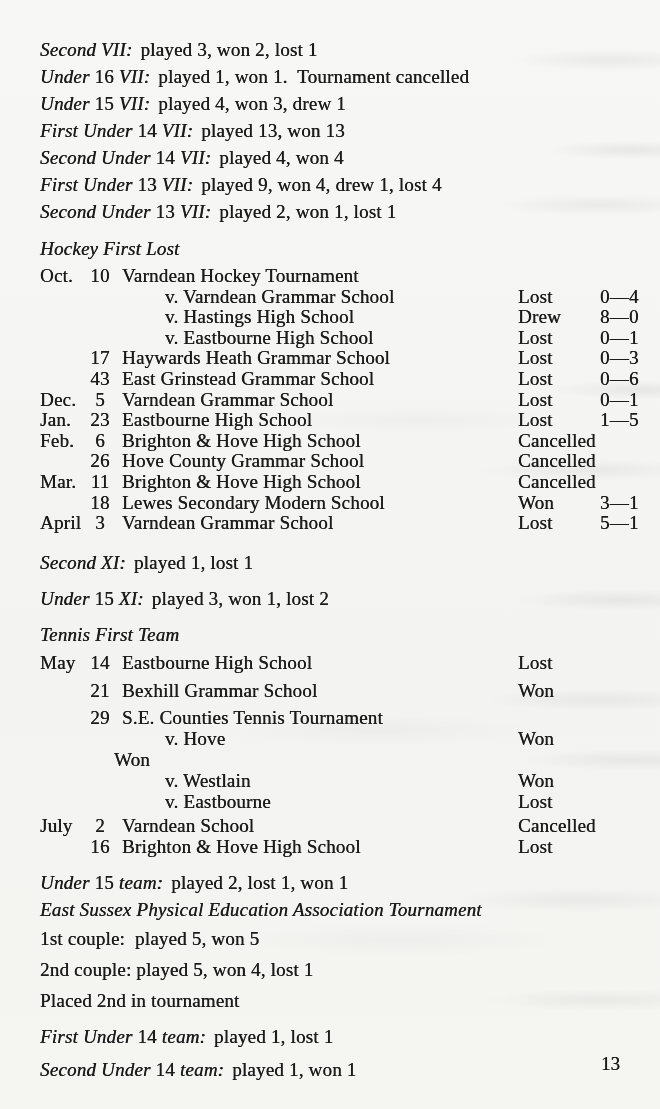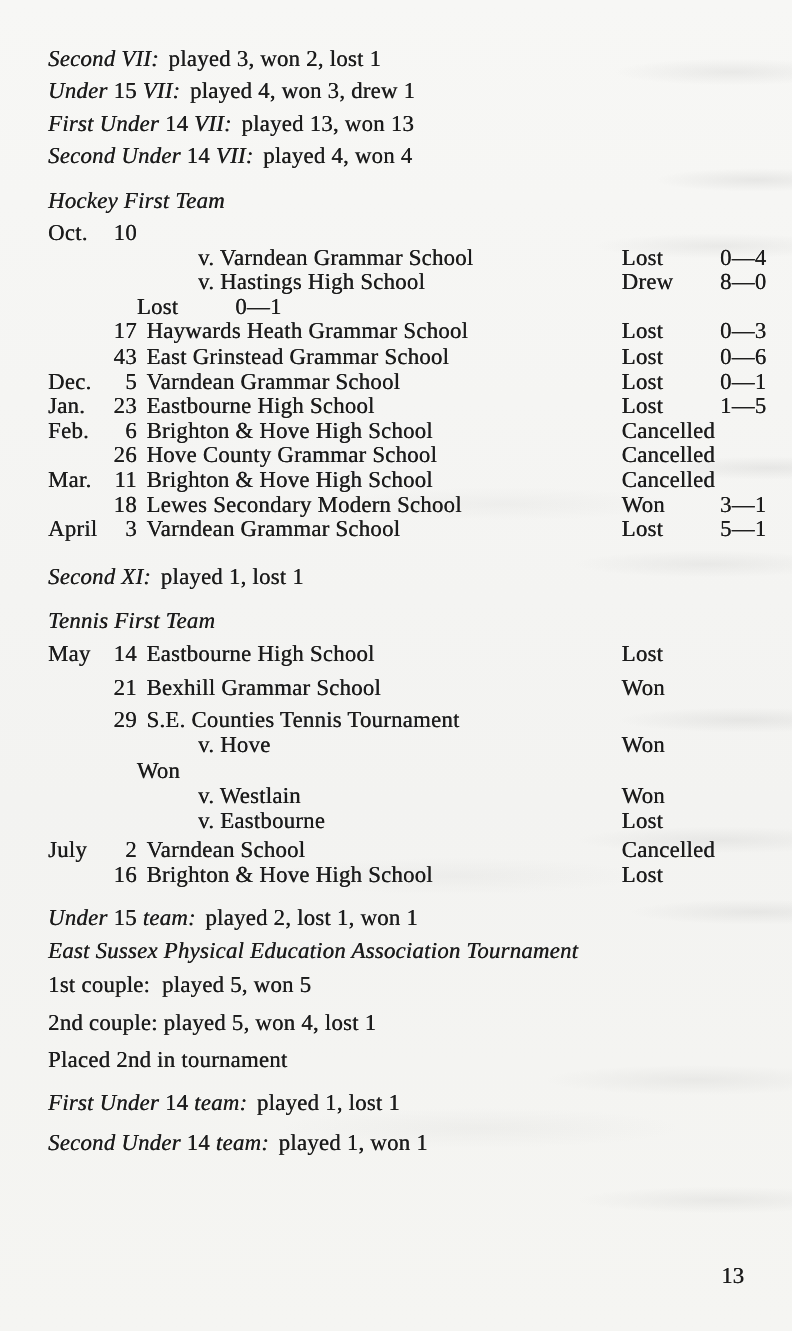--- a/index.html
+++ b/index.html
@@ -37,21 +37,21 @@
     letter-spacing: 0.2px;
     text-shadow: 0.3px 0 0 currentColor; 
   }
   .it { font-style: italic; }
   .line { margin: 0; line-height: 27px; }
   .line .stats { margin-left: 8px; }
   .heading { font-style: italic; margin: 13px 0 7px 0; line-height: 21px; }
 
   .mrow { display: flex; line-height: 20.6px; }
   .c-month  { width: 46px; flex: none; }
-  .c-day    { width: 28px; flex: none; text-align: right; }
+  .c-day    { width: 28px; flex: none; text-align: center; }
   .c-name   { flex: 1; padding-left: 8px; }
   .c-result { width: 82px; flex: none; font-family: Liberation Serif, serif; }
   .c-score  { width: 60px; flex: none; }
   .sub .c-name { padding-left: 51px; }
 
   .tennis .mrow { line-height: 21px; }
   .mb7 { margin-bottom: 7px; }
   .mb6 { margin-bottom: 6px; }
   .mt3 { margin-top: 3px; }
 
@@ -71,51 +71,56 @@
 </style>
 </head>
 <body>
 
 <div class="mottle"></div>
 
 <div class="content">
 
   <section>
     <p class="line"><span class="it">Second VII:</span><span></span><span class="it"></span><span class="stats">played 3, won 2, lost 1</span></p>
+    <p class="line"><span class="it">Under </span><span>16 </span><span class="it">VII:</span><span class="stats">played 1, won 1.&nbsp; Tournament cancelled</span></p>
     <p class="line"><span class="it">Under </span><span>15 </span><span class="it">VII:</span><span class="stats">played 4, won 3, drew 1</span></p>
     <p class="line"><span class="it">First Under </span><span>14 </span><span class="it">VII:</span><span class="stats">played 13, won 13</span></p>
     <p class="line"><span class="it">Second Under </span><span>14 </span><span class="it">VII:</span><span class="stats">played 4, won 4</span></p>
-  </section>
-
-  <section>
-    <p class="heading">Hockey First Team</p>
+    <p class="line"><span class="it">First Under </span><span>13 </span><span class="it">VII:</span><span class="stats">played 9, won 4, drew 1, lost 4</span></p>
+    <p class="line"><span class="it">Second Under </span><span>13 </span><span class="it">VII:</span><span class="stats">played 2, won 1, lost 1</span></p>
+  </section>
+
+  <section>
+    <p class="heading">Hockey First Lost</p>
 
     <div class="mrow">
         <span class="c-month">Oct.</span>
         <span class="c-day">10</span>
+        <span class="c-name">Varndean Hockey Tournament</span>
         <span class="c-result"></span>
         <span class="c-score"></span>
       </div>
     <div class="mrow sub">
         <span class="c-month"></span>
         <span class="c-day"></span>
         <span class="c-name">v. Varndean Grammar School</span>
         <span class="c-result">Lost</span>
         <span class="c-score">0—4</span>
       </div>
     <div class="mrow sub">
         <span class="c-month"></span>
         <span class="c-day"></span>
         <span class="c-name">v. Hastings High School</span>
         <span class="c-result">Drew</span>
         <span class="c-score">8—0</span>
       </div>
     <div class="mrow sub">
         <span class="c-month"></span>
         <span class="c-day"></span>
+        <span class="c-name">v. Eastbourne High School</span>
         <span class="c-result">Lost</span>
         <span class="c-score">0—1</span>
       </div>
     <div class="mrow">
         <span class="c-month"></span>
         <span class="c-day">17</span>
         <span class="c-name">Haywards Heath Grammar School</span>
         <span class="c-result">Lost</span>
         <span class="c-score">0—3</span>
       </div>
@@ -170,20 +175,21 @@
       </div>
     <div class="mrow">
         <span class="c-month">April</span>
         <span class="c-day">3</span>
         <span class="c-name">Varndean Grammar School</span>
         <span class="c-result">Lost</span>
         <span class="c-score">5—1</span>
       </div>
 
     <p class="line mt15"><span class="it">Second XI:</span><span></span><span class="it"></span><span class="stats">played 1, lost 1</span></p>
+    <p class="line mt9"><span class="it">Under </span><span>15 </span><span class="it">XI:</span><span class="stats">played 3, won 1, lost 2</span></p>
   </section>
 
   <section class="tennis">
     <p class="heading mt12">Tennis First Team</p>
 
     <div class="mrow mb7">
         <span class="c-month">May</span>
         <span class="c-day">14</span>
         <span class="c-name">Eastbourne High School</span>
         <span class="c-result">Lost</span>

